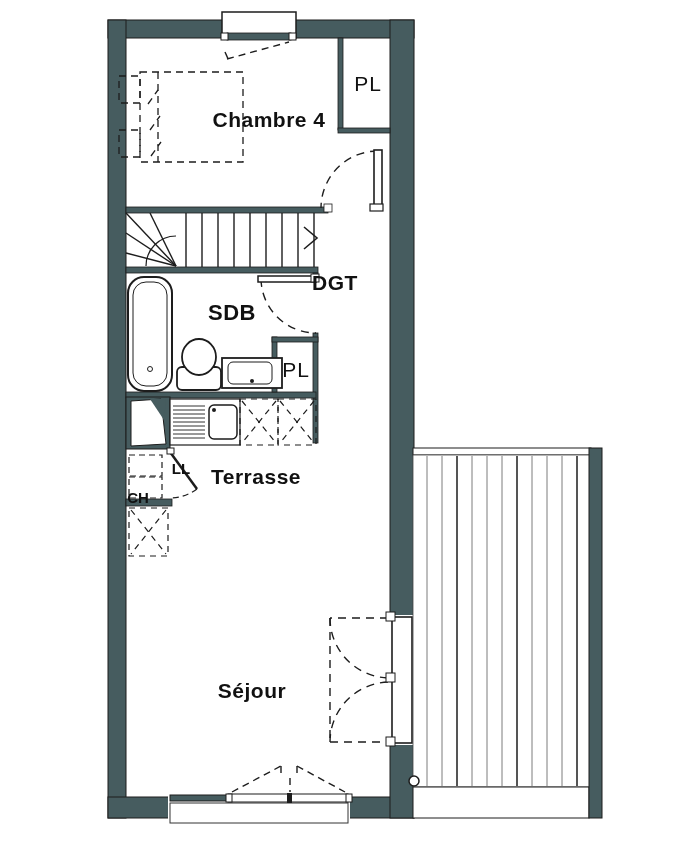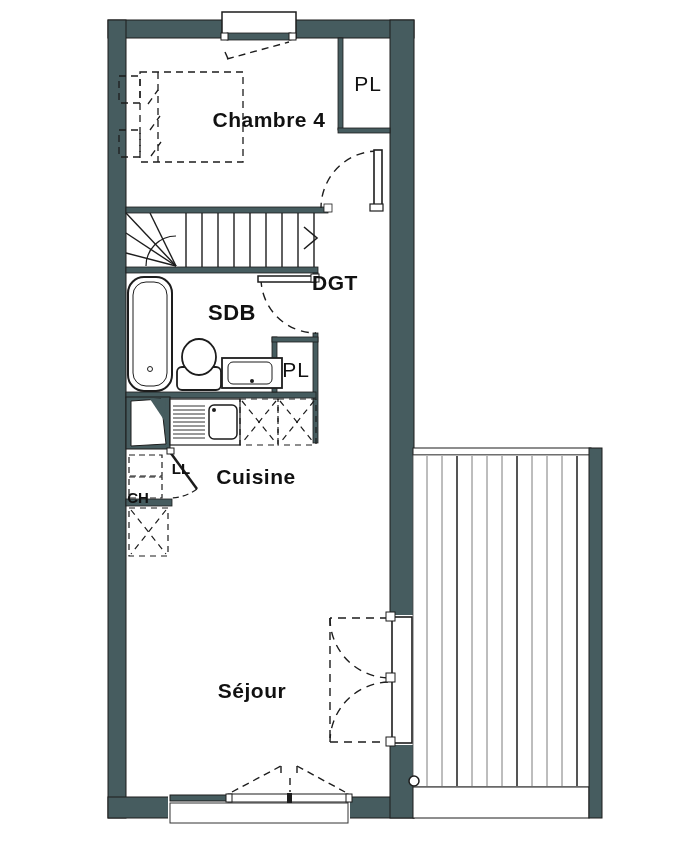--- a/index.html
+++ b/index.html
@@ -217,18 +217,18 @@
     </g>
   </g>
 
 </svg>
 
 <div class="label lbl-room" style="left:269px;top:120px;">Chambre 4</div>
 <div class="label lbl-pl" style="left:368px;top:84px;">PL</div>
 <div class="label lbl-room" style="left:335px;top:283px;">DGT</div>
 <div class="label lbl-big" style="left:232px;top:313px;">SDB</div>
 <div class="label lbl-pl" style="left:296px;top:370px;">PL</div>
-<div class="label lbl-room" style="left:256px;top:477px;">Cuisine</div>
+<div class="label lbl-room" style="left:256px;top:477px;">Terrasse</div>
 <div class="label lbl-small" style="left:137px;top:468px;margin-left:44px;">LL</div>
 <div class="label lbl-small" style="left:138px;top:489px;margin-top:8px;">CH</div>
 <div class="label lbl-room" style="left:252px;top:650px;margin-top:41px;">Séjour</div>
 
 </div>
 
 </body></html>

